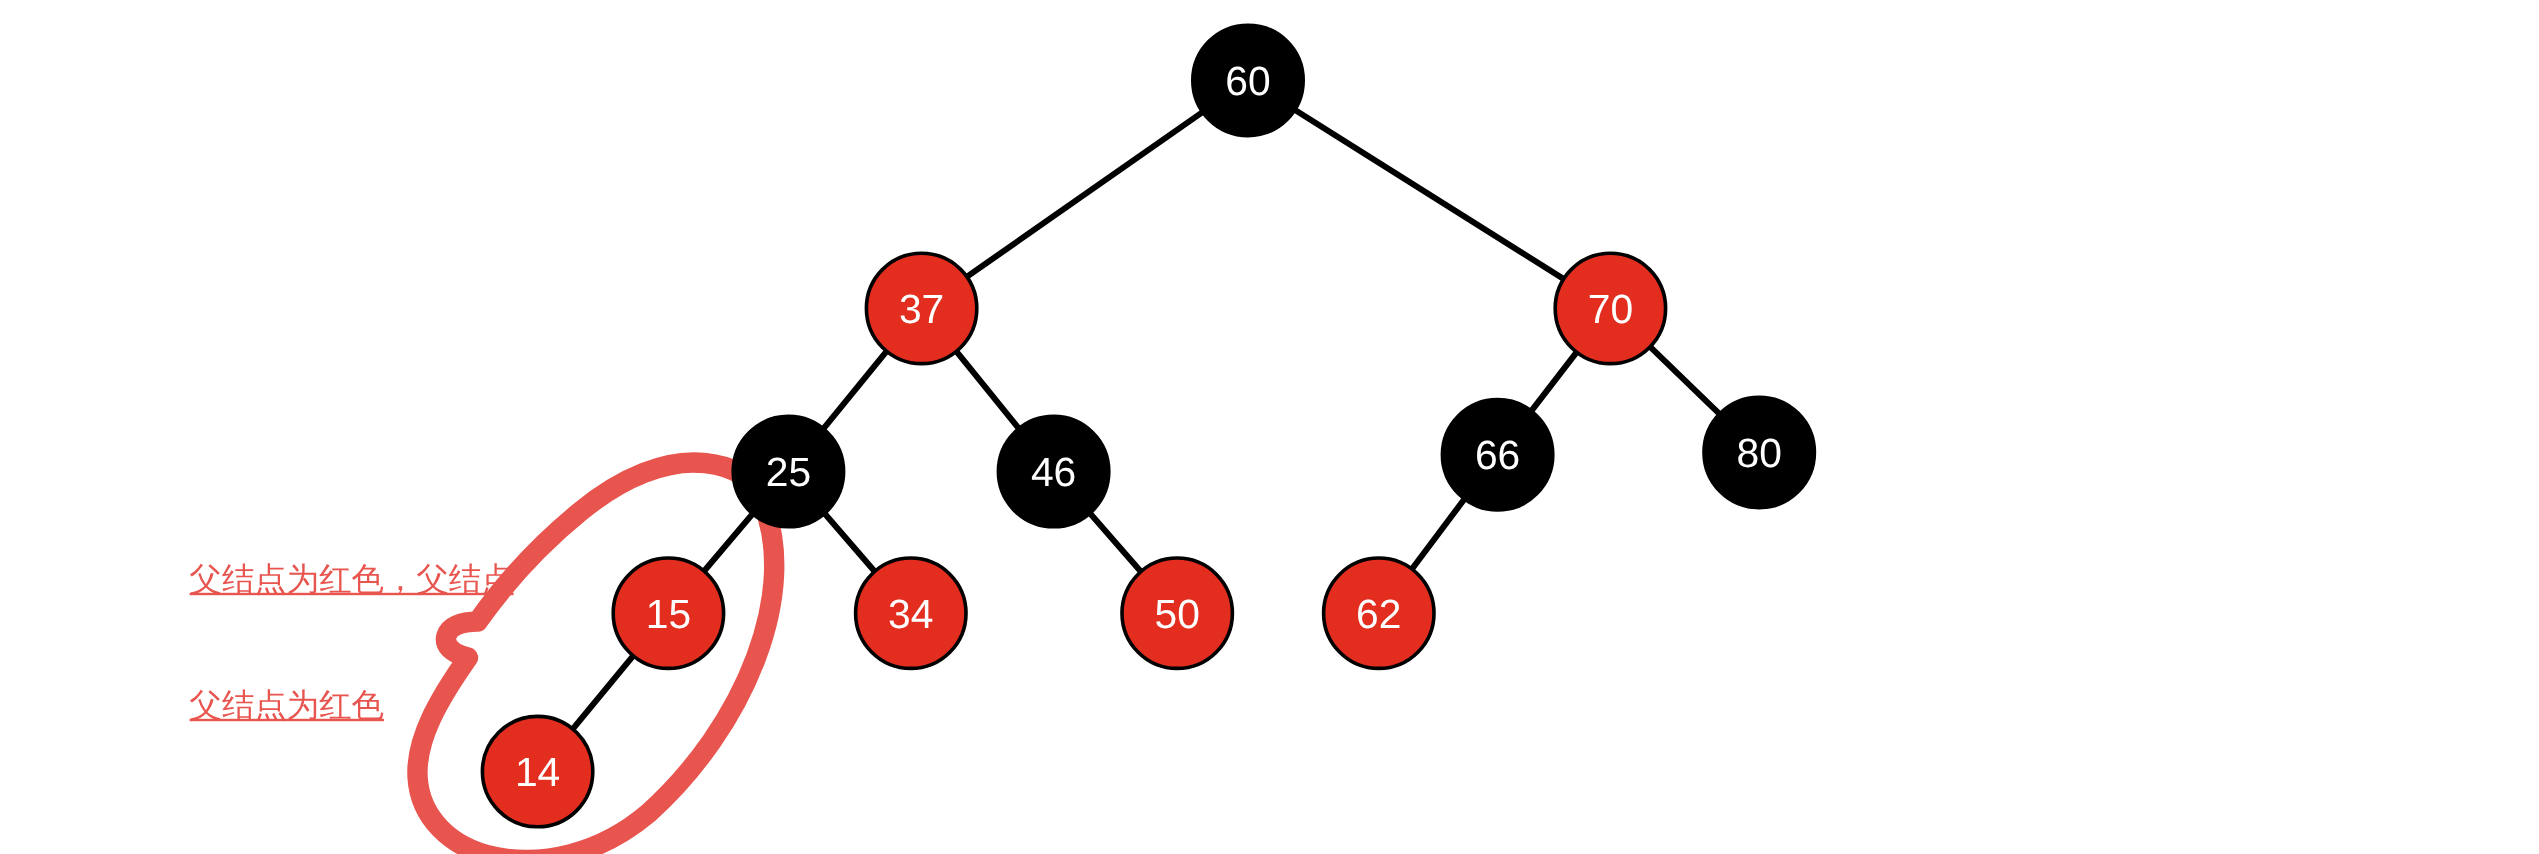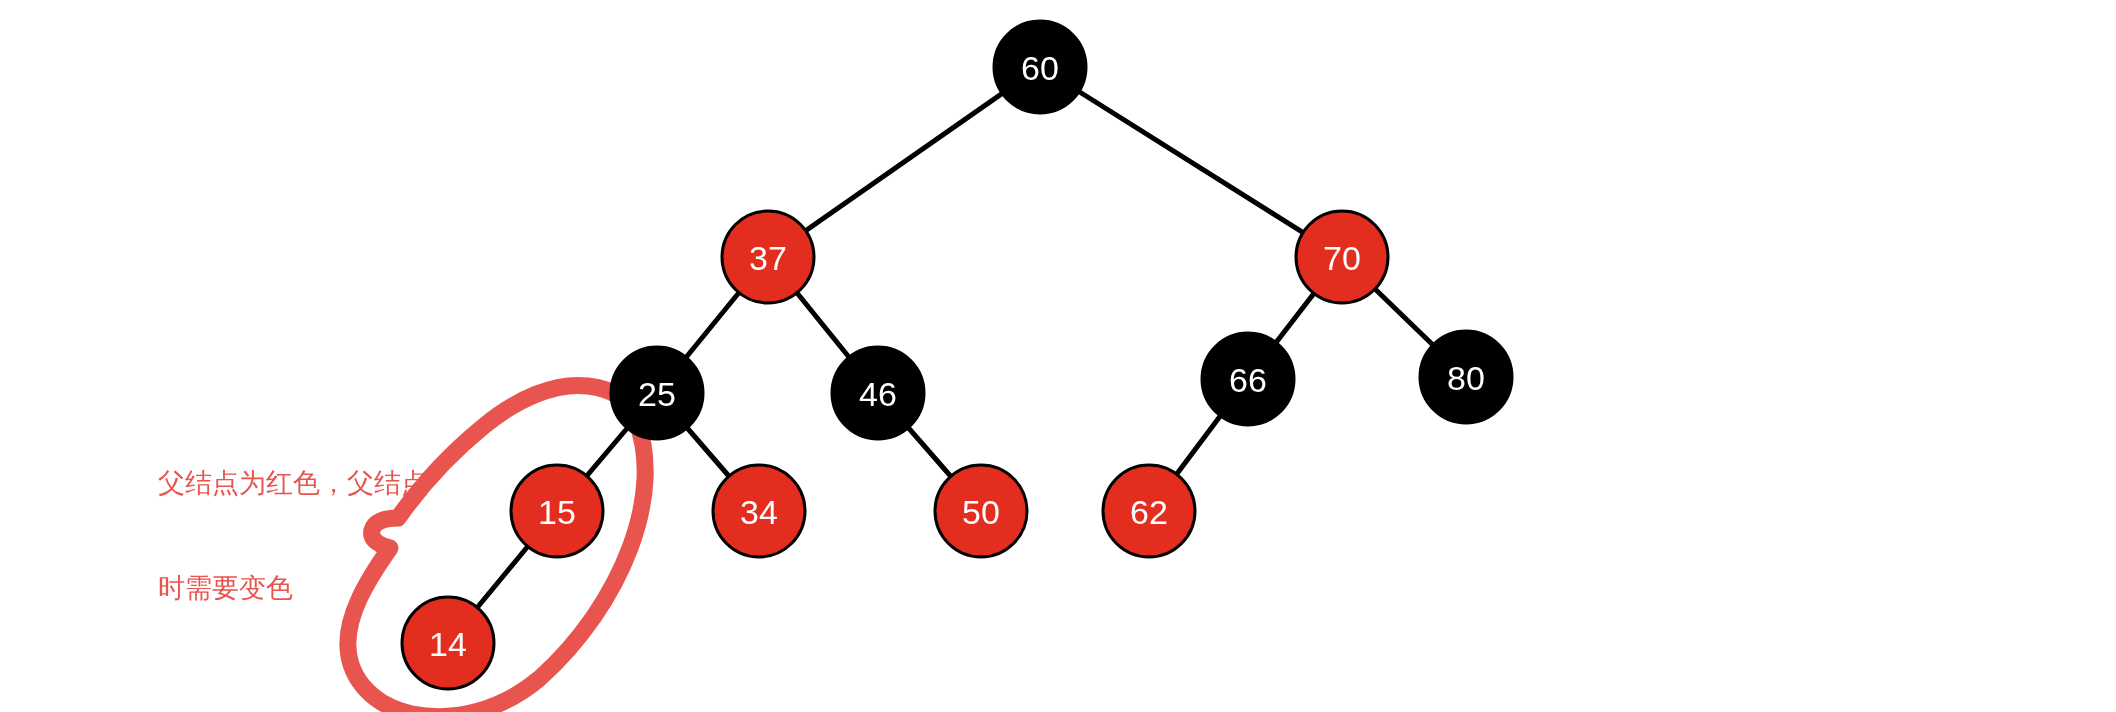--- a/index.html
+++ b/index.html
@@ -59,21 +59,21 @@
     left: 158px;
     top: 396px;
     width: 330px;
     color: #E8544E;
     font-family: "Liberation Sans", "DejaVu Sans", sans-serif;
     font-size: 27px;
     line-height: 35px;
     letter-spacing: 0px;
     white-space: pre-wrap;
   }
-  .annot-line { display: block; }
+  .annot-line { display: block; text-decoration: underline; }
 </style>
 </head>
 <body>
 
 <div id="canvas">
 
   <svg id="tree-svg" viewBox="0 0 2116 712">
     <g id="edges-layer">
         <line x1="1040" y1="67" x2="768" y2="257" class="edge-line"></line>
         <line x1="1040" y1="67" x2="1342" y2="257" class="edge-line"></line>
@@ -147,16 +147,16 @@
         </g>
         <g>
           <circle cx="448" cy="643" r="46" class="node-circle-red"></circle>
           <text x="448" y="644" class="node-label">14</text>
         </g>
       </g>
   </svg>
 
   <div id="annotation-text">
     <span class="annot-line">父结点为红色，父结点</span>
-    <span class="annot-line">时需要变色</span>
+    <span class="annot-line">父结点为红色</span>
   </div>
 
 </div>
 
 </body></html>

